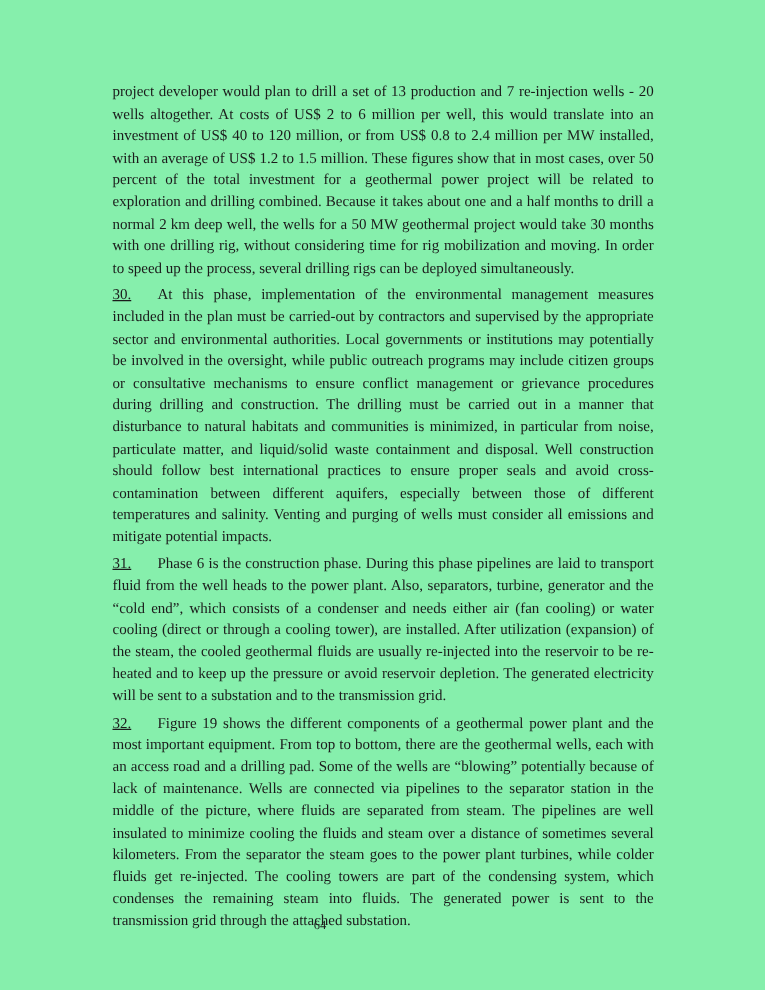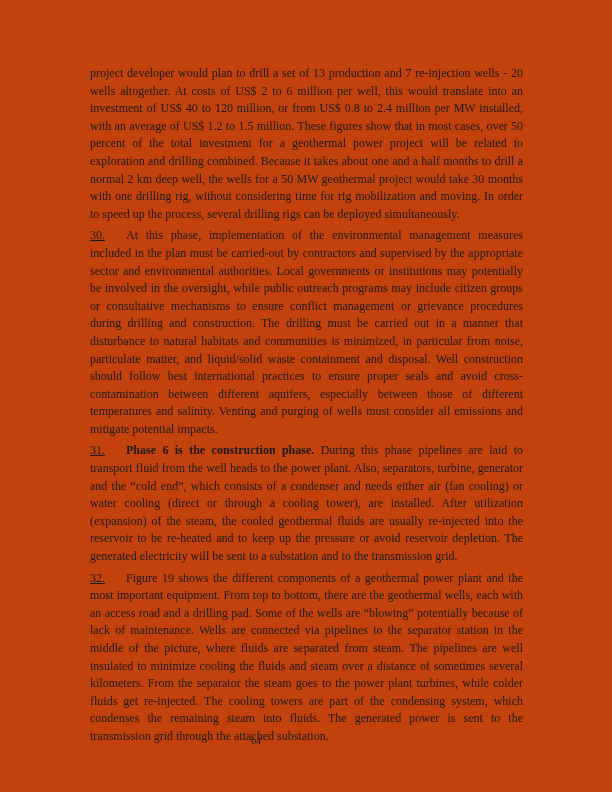--- a/index.html
+++ b/index.html
@@ -4,21 +4,21 @@
 <style>
   html, body {
     margin: 0;
     padding: 0;
     background: #ffffff;
   }
   .page {
     position: relative;
     width: 612px;
     height: 792px;
-    background: #c2410c;
+    background: #86efac;
     overflow: hidden;
     font-family: "Liberation Serif", "DejaVu Serif", serif;
     color: #1b1b1b;
   }
   .content {
     position: absolute;
     left: 90px;
     top: 65px;
     width: 433px;
     font-size: 12px;
@@ -30,21 +30,21 @@
   }
   .para-num {
     display: inline-block;
     width: 36px;
     text-decoration: underline;
   }
   .para-num:empty {
     display: none;
   }
   .bold-lead {
-    font-weight: bold;
+    font-weight: normal;
   }
   .footer {
     position: absolute;
     left: 0;
     top: 735px;
     width: 512px;
     text-align: center;
     font-size: 10px;
     line-height: 12px;
     color: #1b1b1b;

